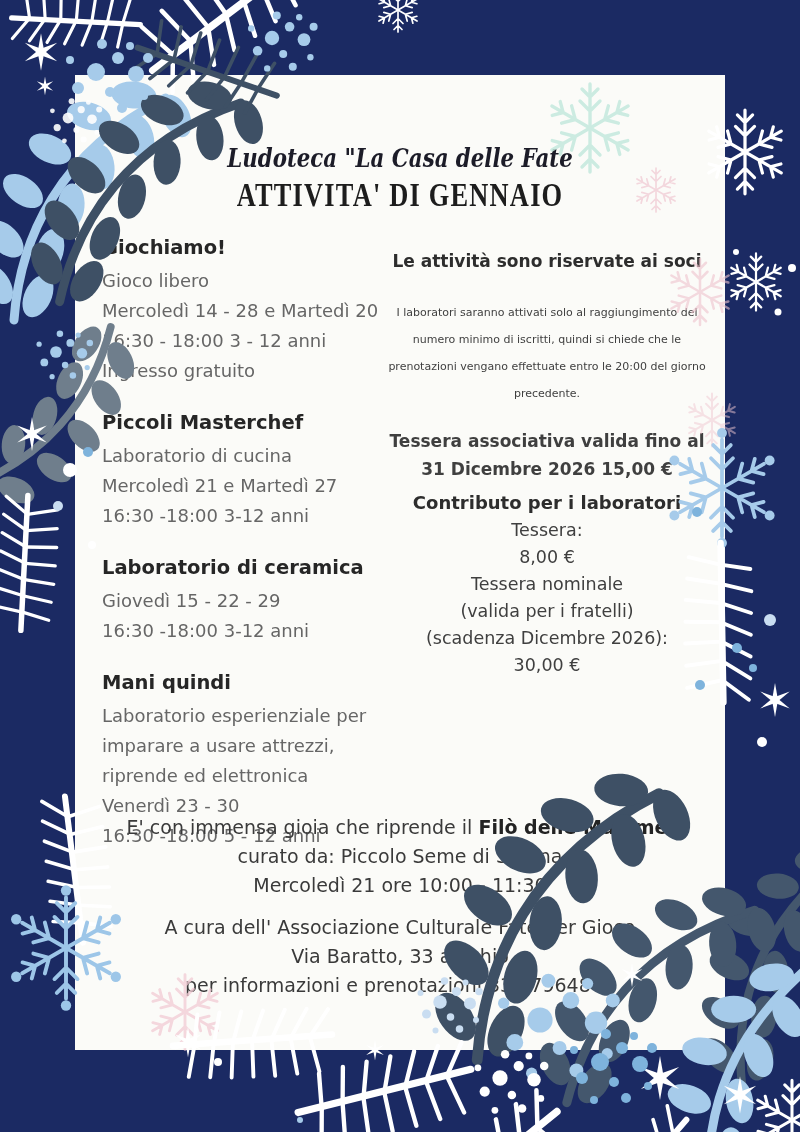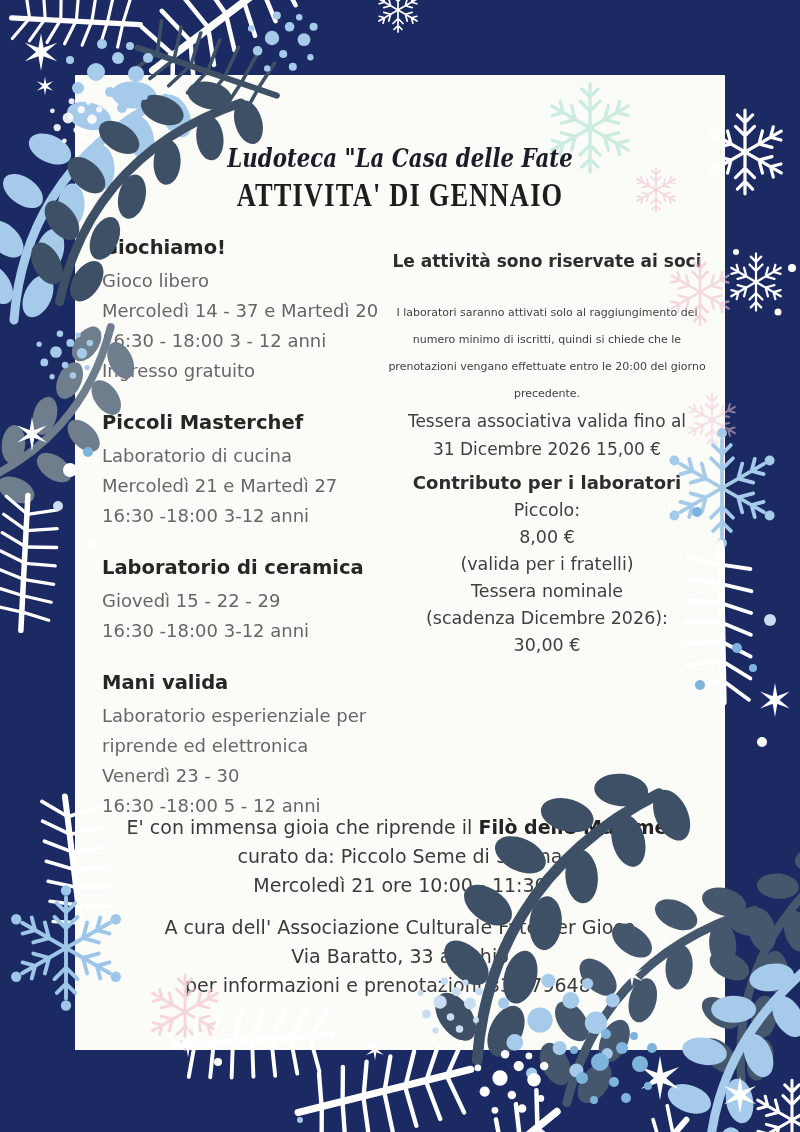--- a/index.html
+++ b/index.html
@@ -31,21 +31,21 @@
   .activity{margin:0 0 22px 0;}
   .activity h2{
     margin:0 0 3px 0; font-size:19.5px; font-weight:bold; color:#262626; line-height:30px;
   }
   .activity p{margin:0; font-size:18px; color:#666666; line-height:30px; white-space:nowrap;}
 
   .right-col{position:absolute; left:308px; top:172px; width:328px; text-align:center;}
   .intro p{margin:0; font-size:17px; font-weight:bold; color:#2d2d2d; line-height:28px; white-space:nowrap;}
   .notice-par{margin:24px 0 0 0; font-size:11px; color:#3f3f3f; line-height:27px;}
   .membership p{margin:0; font-size:17px; color:#3f3f3f; line-height:28px; white-space:nowrap;}
-  .membership{}
+  .membership{margin-top:20px;font-weight:bold;}
   .contrib-title{margin:6px 0 0 0; font-size:18px; font-weight:bold; color:#2d2d2d; line-height:28px;}
   .contrib p{margin:0; font-size:17.5px; color:#3f3f3f; line-height:27px; white-space:nowrap;}
 
   .filo{position:absolute; left:25px; top:738px; width:600px; text-align:center;
         font-size:19px; color:#3a3a3a; line-height:29px;}
   .filo p{margin:0;}
   .filo b{color:#232323;}
   .footer{position:absolute; left:25px; top:838px; width:600px; text-align:center;
         font-size:19px; color:#3a3a3a; line-height:29px;}
   .footer p{margin:0;}
@@ -56,59 +56,60 @@
 <div class="poster">
 
   <div class="panel">
     <div class="brand">Ludoteca "La Casa delle Fate</div>
     <h1 class="title">ATTIVITA' DI GENNAIO</h1>
 
     <div class="left-col">
       <div class="activity">
         <h2>Giochiamo!</h2>
         <p>Gioco libero</p>
-        <p>Mercoledì 14 - 37 e Martedì 20</p>
+        <p>Mercoledì 14 - 28 e Martedì 20</p>
         <p>16:30 - 18:00 3 - 12 anni</p>
         <p>Ingresso gratuito</p>
       </div>
       <div class="activity">
         <h2>Piccoli Masterchef</h2>
         <p>Laboratorio di cucina</p>
         <p>Mercoledì 21 e Martedì 27</p>
         <p>16:30 -18:00 3-12 anni</p>
       </div>
       <div class="activity">
         <h2>Laboratorio di ceramica</h2>
         <p>Giovedì 15 - 22 - 29</p>
         <p>16:30 -18:00 3-12 anni</p>
       </div>
       <div class="activity">
-        <h2>Mani valida</h2>
+        <h2>Mani quindi</h2>
         <p>Laboratorio esperienziale per</p>
+        <p>imparare a usare attrezzi,</p>
         <p>riprende ed elettronica</p>
         <p>Venerdì 23 - 30</p>
         <p>16:30 -18:00 5 - 12 anni</p>
       </div>
     </div>
 
     <div class="right-col">
       <div class="intro">
         <p>Le attività sono riservate ai soci</p>
       </div>
       <p class="notice-par">I laboratori saranno attivati solo al raggiungimento del numero minimo di iscritti, quindi si chiede che le prenotazioni vengano effettuate entro le 20:00 del giorno precedente.</p>
       <div class="membership">
         <p>Tessera associativa valida fino al</p>
         <p>31 Dicembre 2026  15,00 €</p>
       </div>
       <p class="contrib-title">Contributo per i laboratori</p>
       <div class="contrib">
-        <p>Piccolo:</p>
+        <p>Tessera:</p>
         <p>8,00 €</p>
+        <p>Tessera nominale</p>
         <p>(valida per i fratelli)</p>
-        <p>Tessera nominale</p>
         <p>(scadenza Dicembre 2026):</p>
         <p>30,00 €</p>
       </div>
     </div>
 
     <div class="filo">
       <p><span>E' con immensa gioia che riprende il </span><b>Filò delle Mamme</b><span>,</span></p>
       <p>curato da: Piccolo Seme di Serena</p>
       <p>Mercoledì 21 ore 10:00 - 11:30</p>
     </div>

